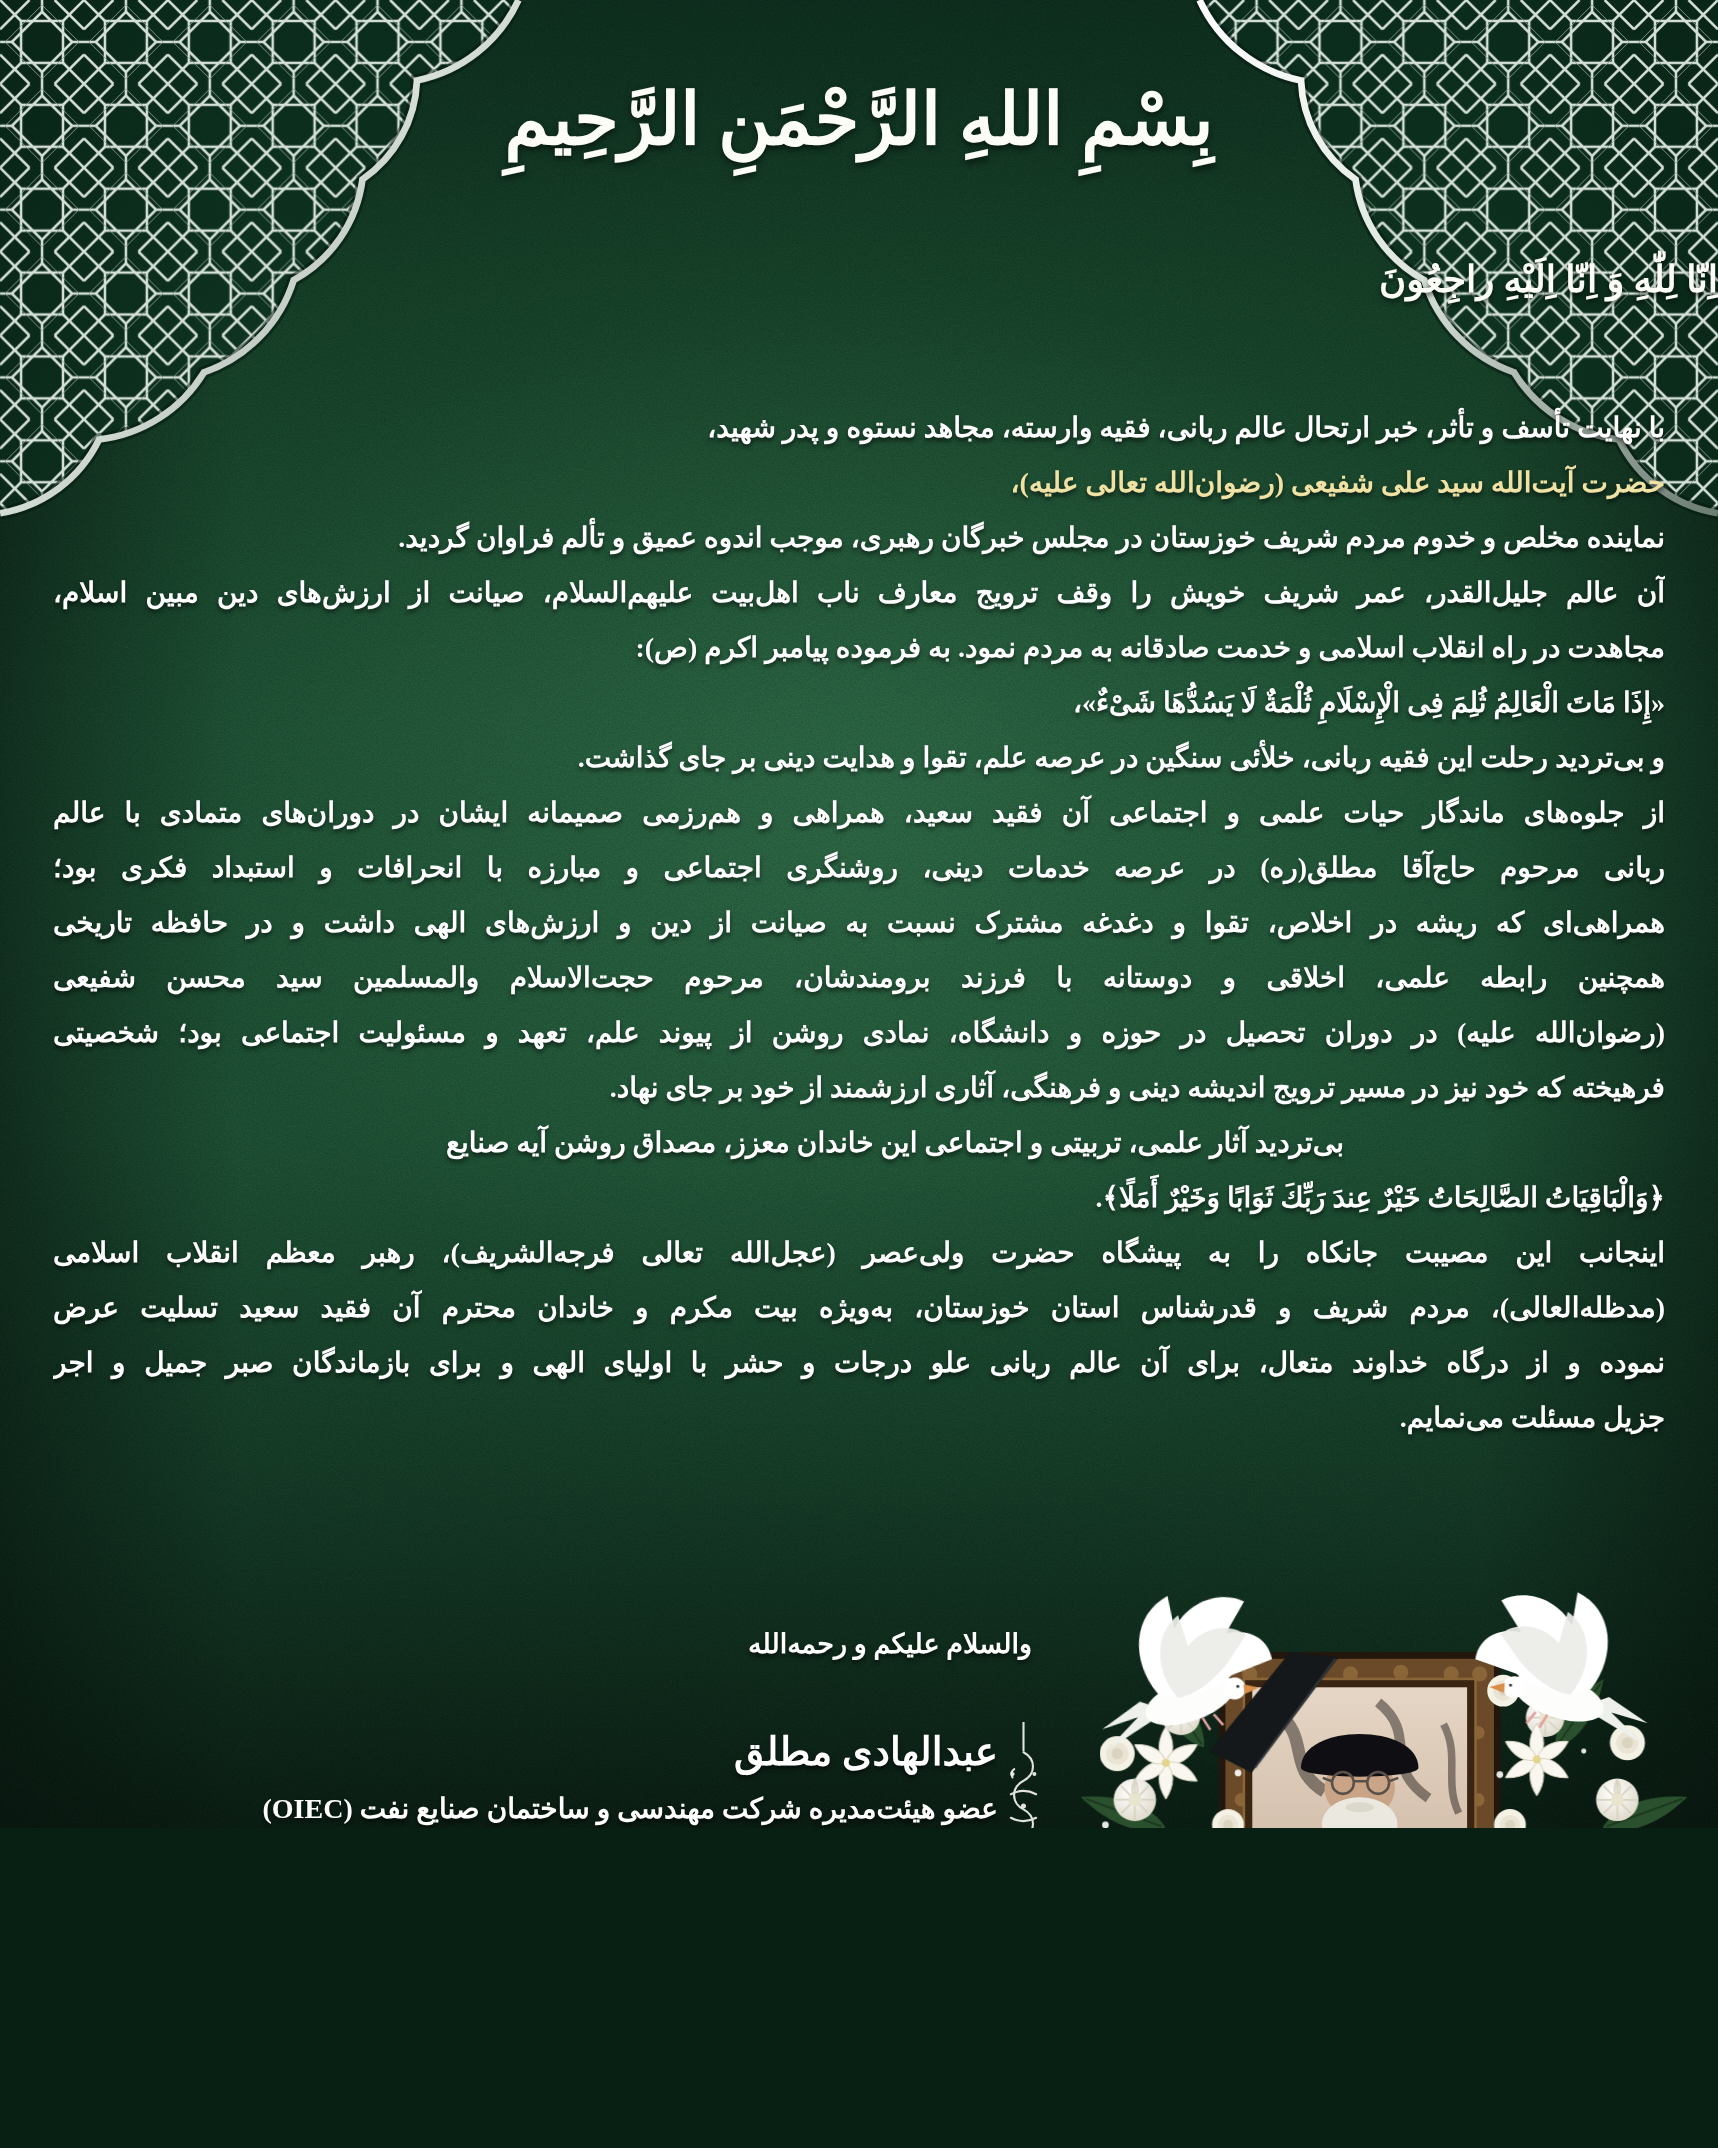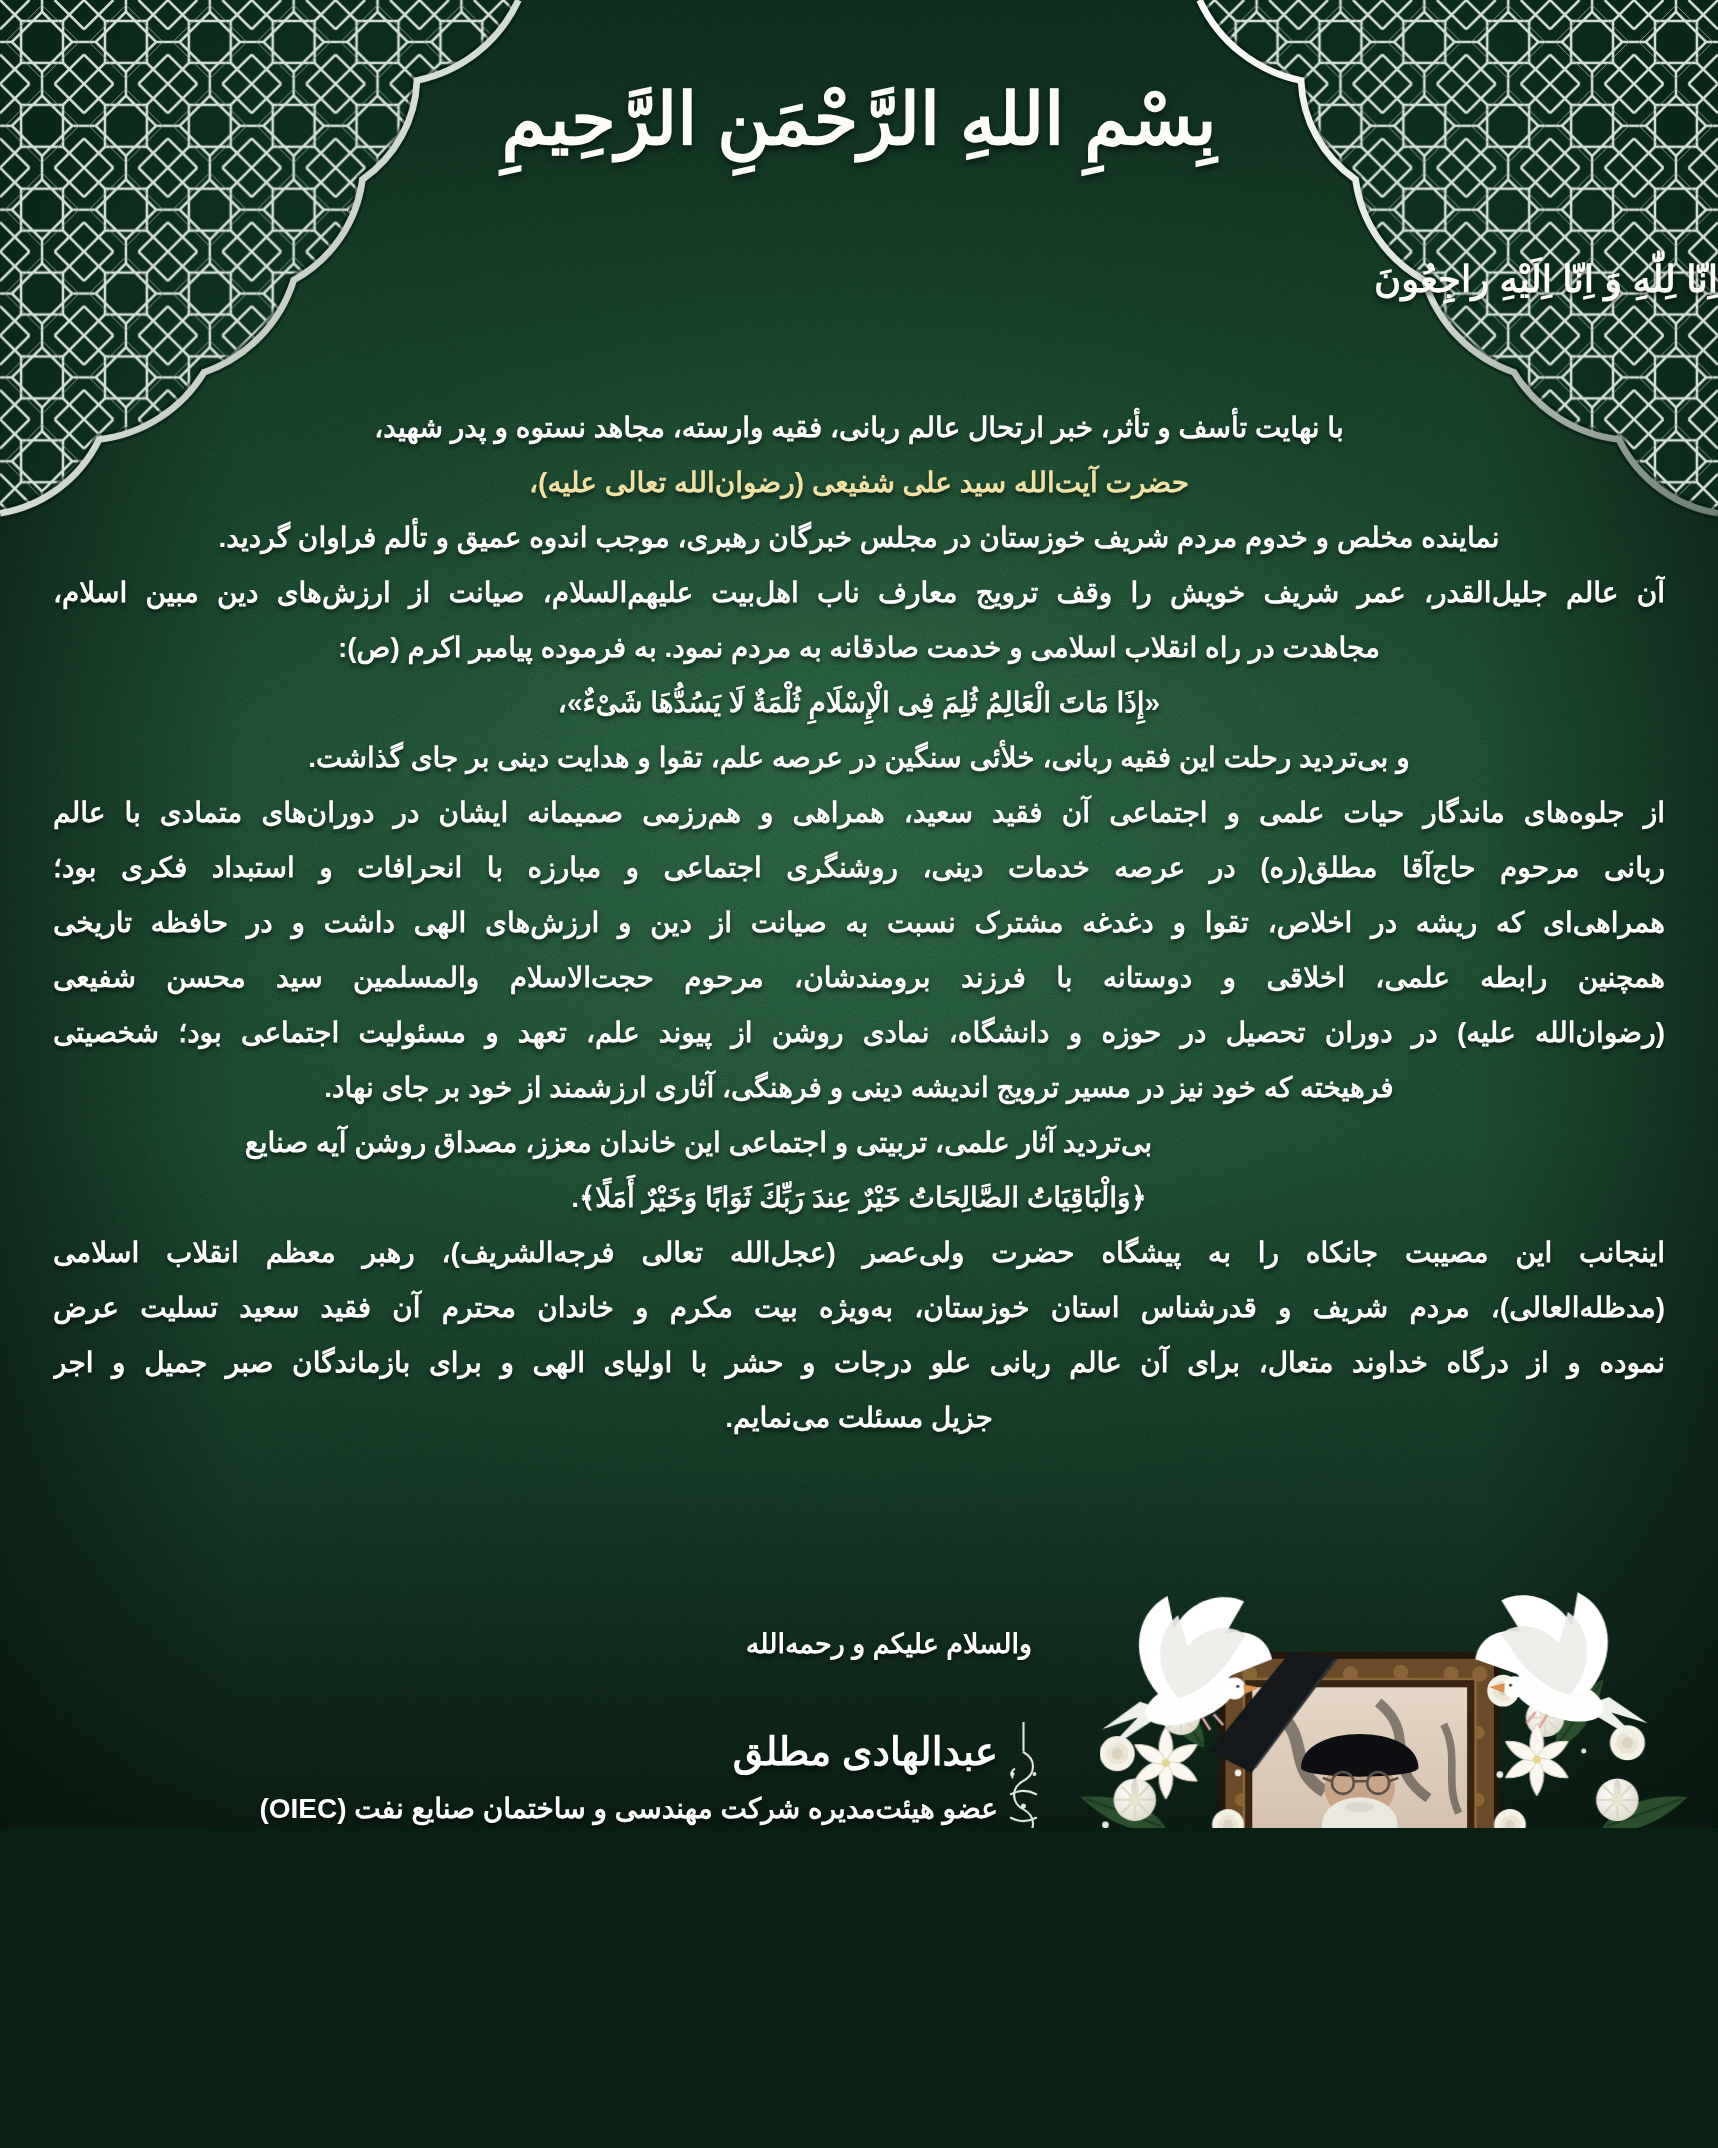--- a/index.html
+++ b/index.html
@@ -1,32 +1,32 @@
 <!DOCTYPE html>
 <html lang="fa" style="font-size:13.4px"><head>
 <meta charset="utf-8">
 <style>
   html,body{margin:0;padding:0;background:#081f13;}
   .poster{position:relative;width:1718px;height:1828px;overflow:hidden;
-          font-family:Liberation Sans, sans-serif;direction:rtl;}
+          font-family:Liberation Serif, serif;direction:rtl;}
   .bg{position:absolute;inset:0;
       background:
        radial-gradient(1259px 965px at 50% 44%, rgba(62,138,92,.55), rgba(30,92,56,.20) 55%, rgba(0,0,0,0) 75%),
        linear-gradient(90deg, rgba(2,16,9,.55), rgba(2,16,9,0) 14%, rgba(2,16,9,0) 86%, rgba(2,16,9,.55)),
        linear-gradient(180deg, #0b311e 0%, #134227 16%, #1d5737 40%, #1d5737 62%, #123d26 82%, #071d11 100%);}
   .noise{position:absolute;inset:0;pointer-events:none;}
   .corner{position:absolute;top:0;}
   .corner.left{left:0;}
   .corner.right{right:0;}
   .bismillah{position:absolute;top:77px;left:0;right:0;text-align:center;color:#fdfdf8;
       font-size:72px;font-weight:bold;text-shadow:0 3.4px 6.7px rgba(0,0,0,.55);}
   .istirja{position:absolute;top:258px;left:0;right:0;text-align:right;color:#fdfdf8;
       font-size:37px;font-weight:bold;text-shadow:0 2.5px 5px rgba(0,0,0,.55);}
   .body-text{position:absolute;top:400px;right:53px;left:53px;color:#ffffff;}
-  .ln{height:55px;line-height:55px;font-size:28px;font-weight:bold;text-align:center;
+  .ln{height:55px;line-height:55px;font-size:28px;font-weight:bold;text-align:right;
       overflow:hidden;white-space:nowrap;text-shadow:0 2.5px 4.2px rgba(0,0,0,.55);}
   .ln.j{white-space:normal;text-align:justify;text-align-last:justify;}
   .ln.gold{color:#f0e2a4;}
   .ln.ind1{margin-left:0;padding-right:321px;}
   .ln.ind2{padding-right:641px;}
   .salam{position:absolute;top:1628px;right:686px;font-size:27px;font-weight:bold;color:#fff;
       text-shadow:0 2.5px 4.2px rgba(0,0,0,.55);white-space:nowrap;}
   .sig{position:absolute;top:1722px;right:720px;text-align:right;color:#fff;
       text-shadow:0 2.5px 4.2px rgba(0,0,0,.55);}
   .sig-name{font-size:39px;font-weight:bold;line-height:60px;}

